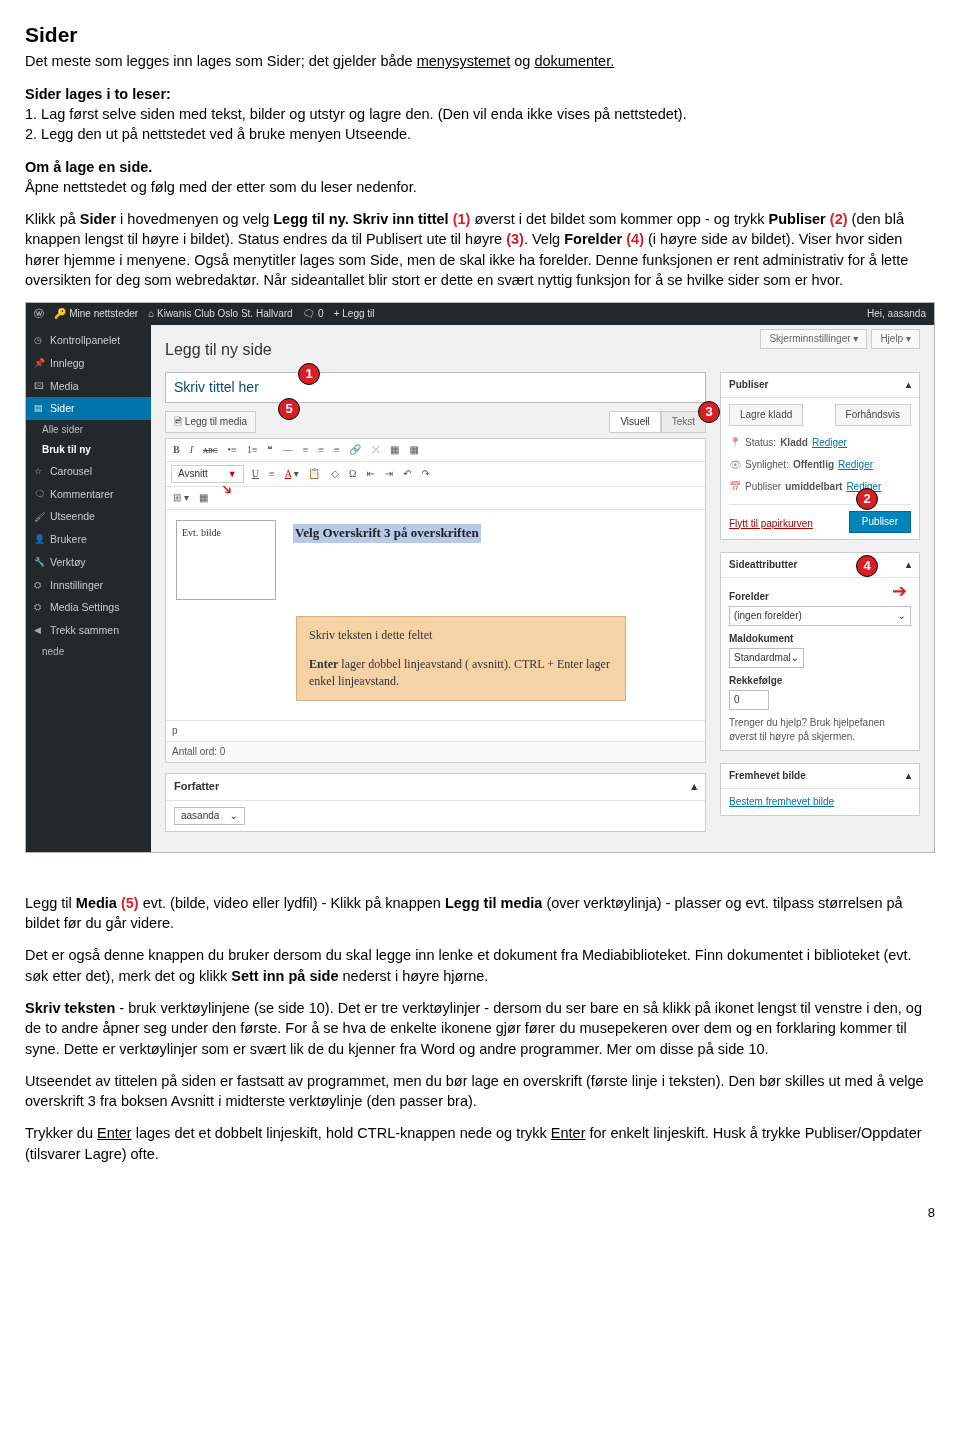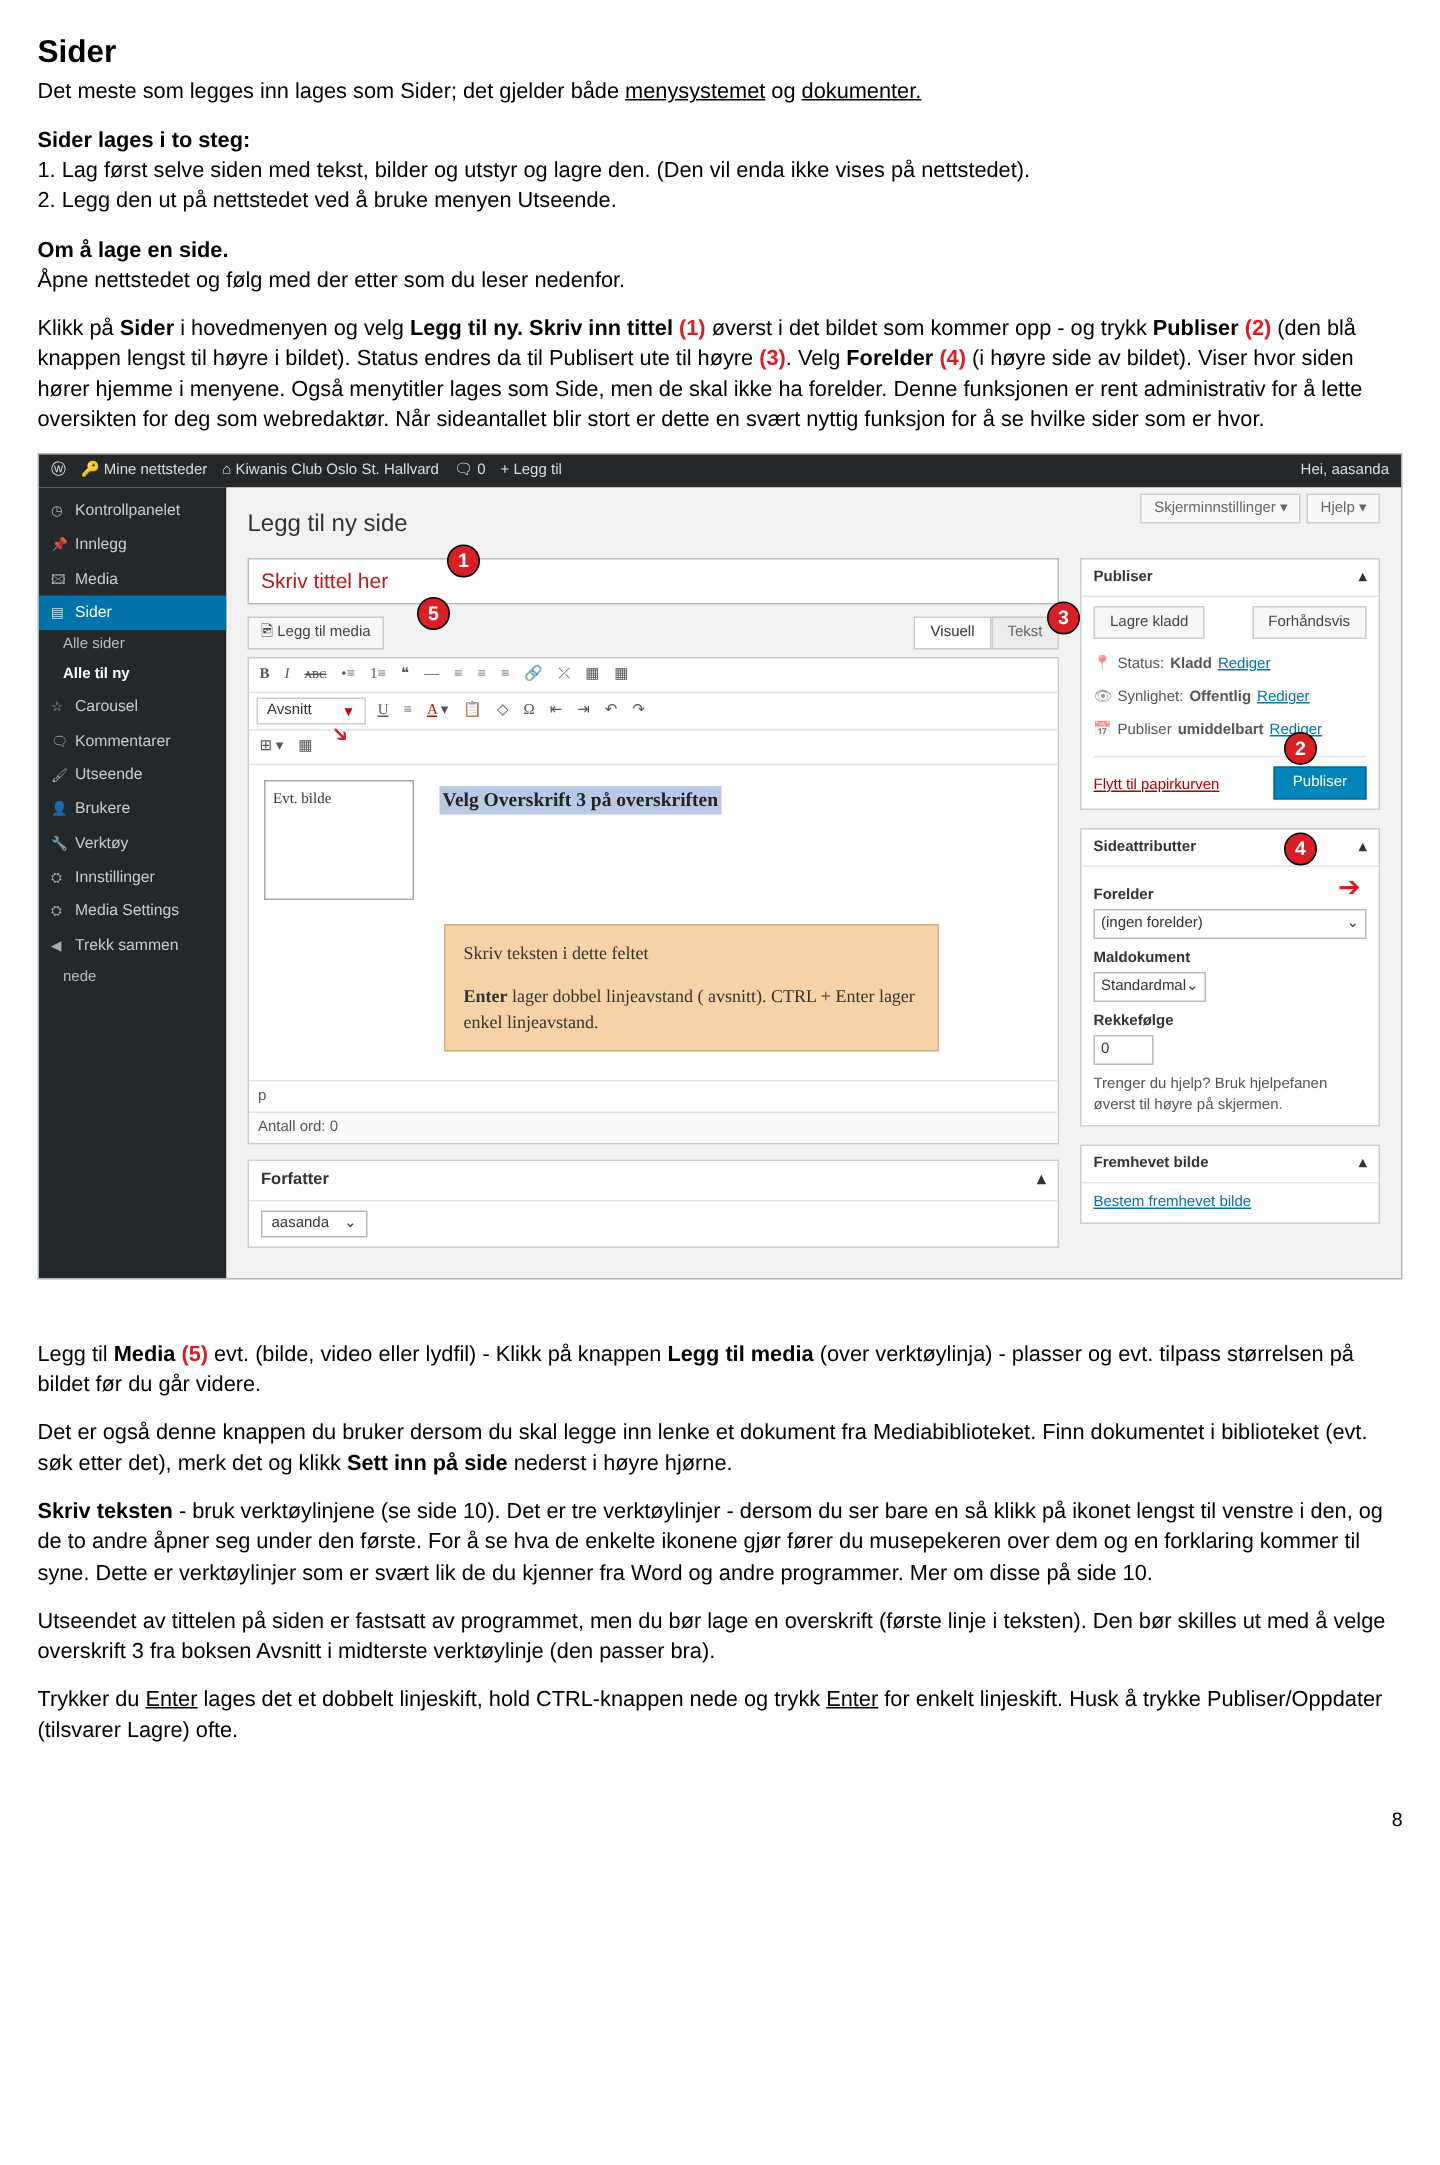--- a/index.html
+++ b/index.html
@@ -82,21 +82,21 @@
 
   .maincols { display: flex; gap: 14px; }
   .colL { flex: 1; }
   .colR { width: 200px; }
 
   .titlebox {
     width: 100%;
     border: 1px solid #bbb;
     padding: 5px 8px;
     font-size: 14px;
-    color: #b91c1c;
+    color: #0c4a6e;
     background: #fff;
   }
   .mediabtn {
     display: inline-block;
     border: 1px solid #ccc;
     background: #f6f6f6;
     padding: 3px 8px;
     font-size: 10px;
     color: #444;
     margin: 8px 0 5px 0;
@@ -301,21 +301,21 @@
 </style>
 </head>
 <body>
 
 <h2 class="top">Sider</h2>
 <div class="intro-line">
   <span>Det meste som legges inn lages som Sider; det gjelder både </span><span class="u">menysystemet</span><span> og </span><span class="u">dokumenter.</span>
 </div>
 
 <p>
-  <span class="b">Sider lages i to steg:</span><br>
+  <span class="b">Sider lages i to leser:</span><br>
   <span>1. Lag først selve siden med tekst, bilder og utstyr og lagre den. (Den vil enda ikke vises på nettstedet).</span><br>
   <span>2. Legg den ut på nettstedet ved å bruke menyen Utseende.</span>
 </p>
 
 <p>
   <span class="b">Om å lage en side.</span><br>
   <span>Åpne nettstedet og følg med der etter som du leser nedenfor.</span>
 </p>
 
 <p>
@@ -345,21 +345,21 @@
         </div>
       <div class="mi">
           <span class="mi-icon">🖾</span>
           <span>Media</span>
         </div>
       <div class="mi active">
           <span class="mi-icon">▤</span>
           <span>Sider</span>
         </div>
       <div class="sub">Alle sider</div>
-      <div class="sub bold">Alle til ny</div>
+      <div class="sub bold">Bruk til ny</div>
       <div class="mi">
           <span class="mi-icon">☆</span>
           <span>Carousel</span>
         </div>
       <div class="mi">
           <span class="mi-icon">🗨</span>
           <span>Kommentarer</span>
         </div>
       <div class="mi">
           <span class="mi-icon">🖌</span>

